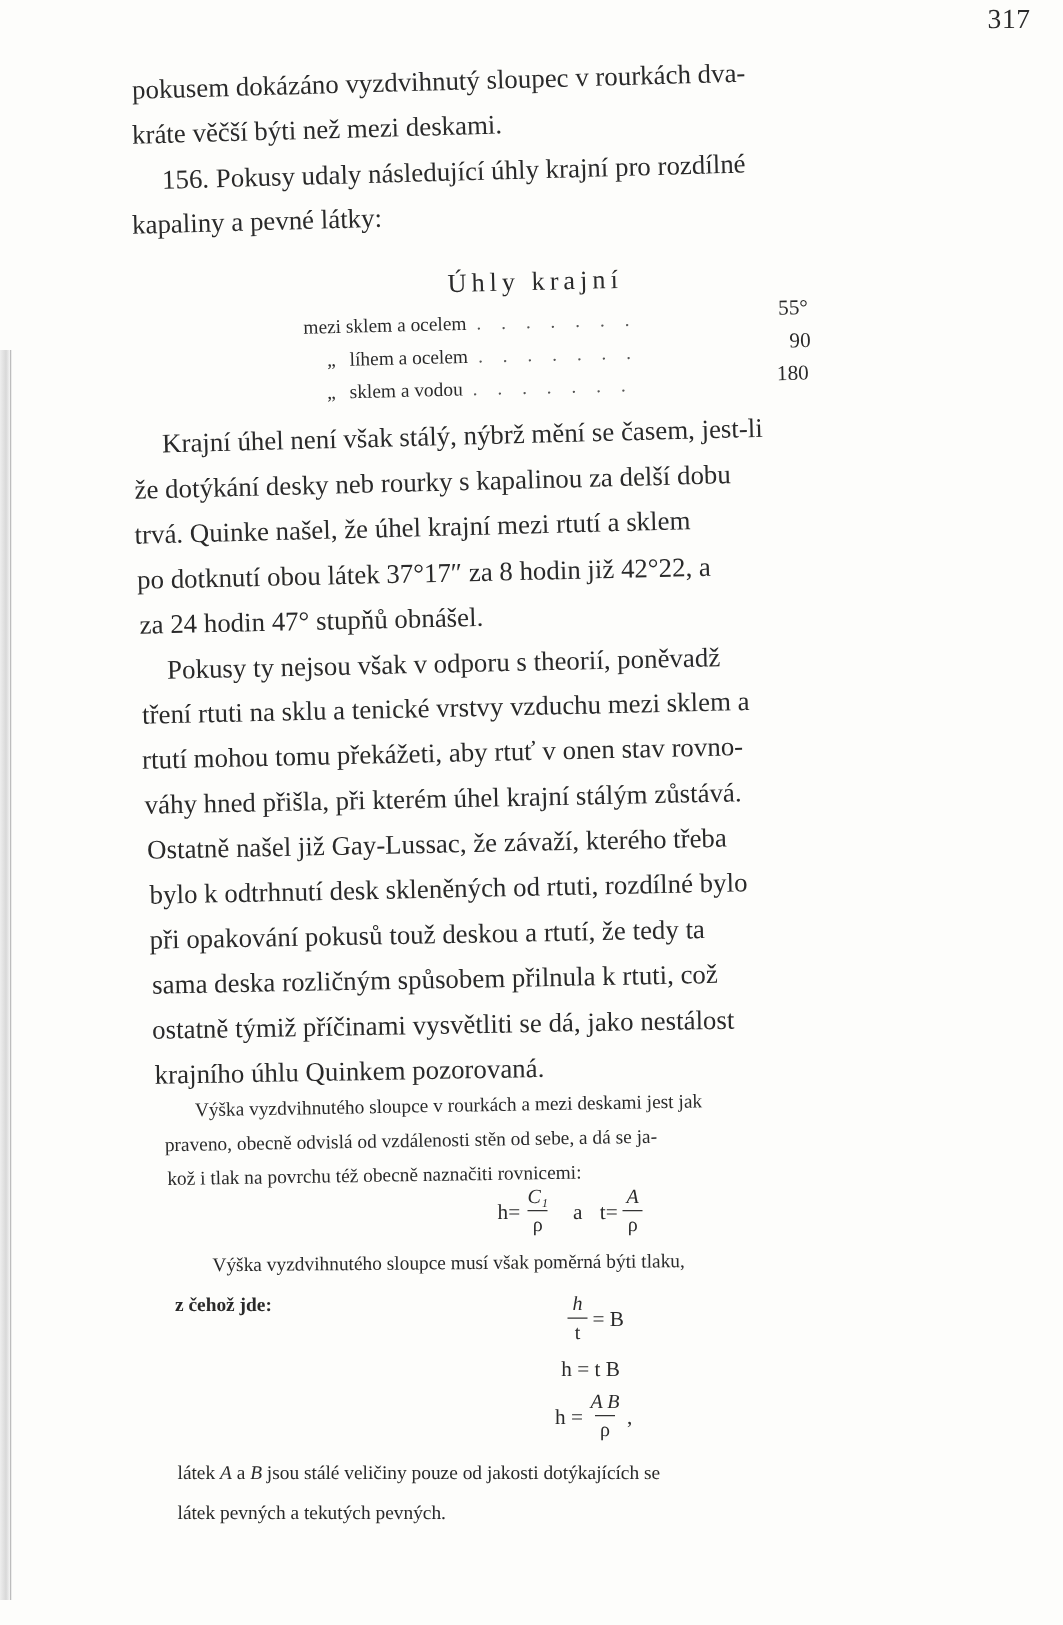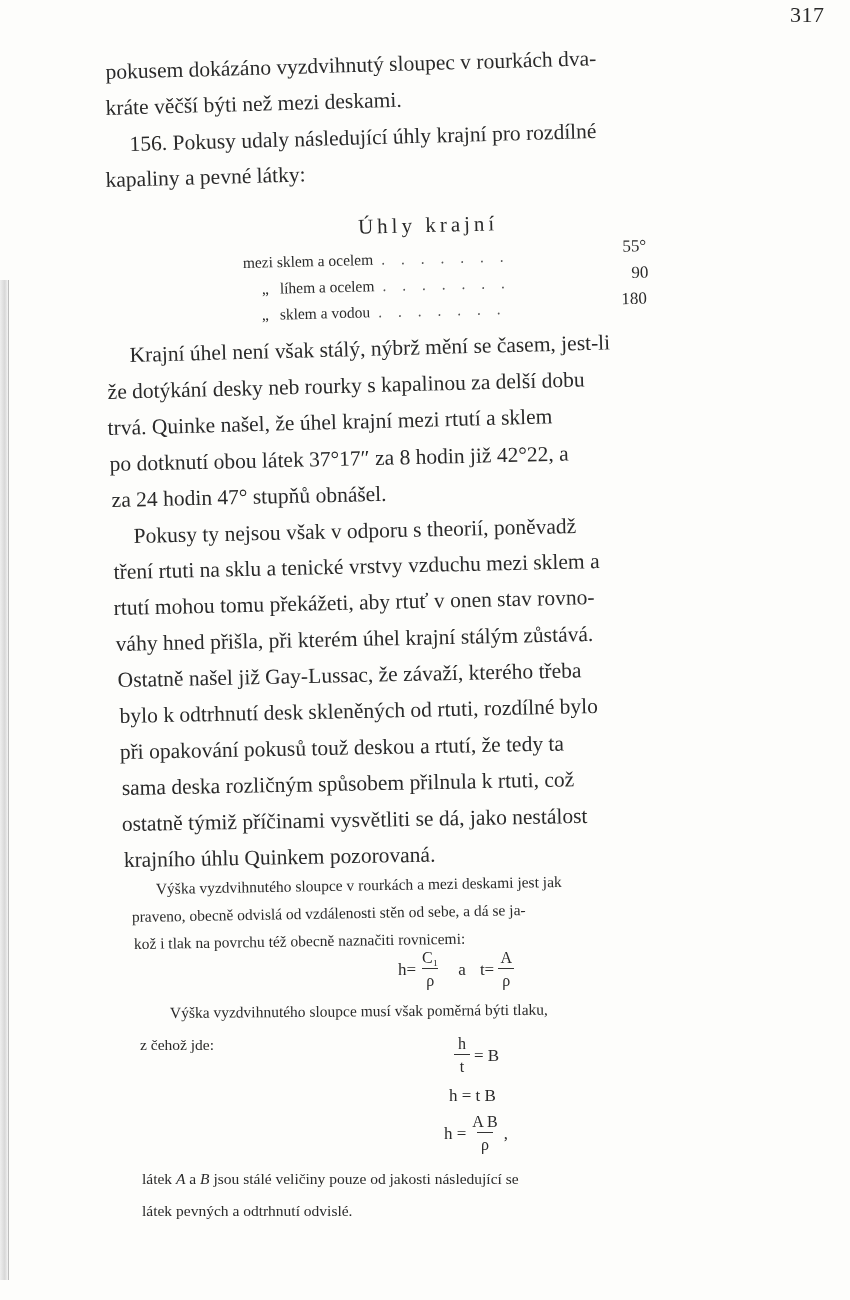--- a/index.html
+++ b/index.html
@@ -37,21 +37,21 @@
     .table-row .dots { display: inline-block; letter-spacing: 6px; color: #555; }
     .table-row .value { position: absolute; font-size: 17px; }
     .eq {
       position: absolute; font-size: 17px; white-space: nowrap;
       display: flex; align-items: center;
     }
     .frac {
       display: inline-flex; flex-direction: column; align-items: center;
       margin: 0 4px; line-height: 1;
     }
-    .frac .num { font-size: 16px; padding: 0 2px 2px; }
+    .frac .num { font-size: 16px; padding: 0 2px 2px; font-style: italic; }
     .frac .den { font-size: 16px; padding-top: 4px; border-top: 1px solid #333; min-width: 16px; text-align: center; }
     .it { font-style: italic; }
   </style>
 </head>
 <body>
 
 <div class="binding"></div>
 
 <div class="page-number">317</div>
 
@@ -110,21 +110,21 @@
   </span>
   <span style="margin:0 14px;">a</span>
   <span>t=</span>
   <span class="frac">
     <span class="num">A</span>
     <span class="den">ρ</span>
   </span>
 </div>
 
 <div class="line small" style="left:170px; top:1004px; transform:rotate(-0.5deg);">Výška vyzdvihnutého sloupce musí však poměrná býti tlaku,</div>
-<div class="line small" style="left:140px; top:1036px;">z čehož jde:</div>
+<div class="line small" style="left:140px; top:1036px;font-weight:bold;">z čehož jde:</div>
 
 <div class="eq" style="left:450px; top:1036px;">
   <span class="frac">
     <span class="num">h</span>
     <span class="den">t</span>
   </span>
   <span>= B</span>
 </div>
 
 <div class="eq" style="left:449px; top:1086px;">h = t B</div>
@@ -132,15 +132,15 @@
 <div class="eq" style="left:444px; top:1114px;">
   <span>h =</span>
   <span class="frac">
     <span class="num">A B</span>
     <span class="den">ρ</span>
   </span>
   <span>,</span>
 </div>
 
 <div class="line small" style="left:142px; top:1170px;">
-  <span>látek </span><span class="it">A</span><span> a </span><span class="it">B</span><span> jsou stálé veličiny pouze od jakosti následující se</span>
+  <span>látek </span><span class="it">A</span><span> a </span><span class="it">B</span><span> jsou stálé veličiny pouze od jakosti dotýkajících se</span>
 </div>
-<div class="line small" style="left:142px; top:1202px;">látek pevných a odtrhnutí odvislé.</div>
+<div class="line small" style="left:142px; top:1202px;">látek pevných a tekutých pevných.</div>
 
 </body></html>

